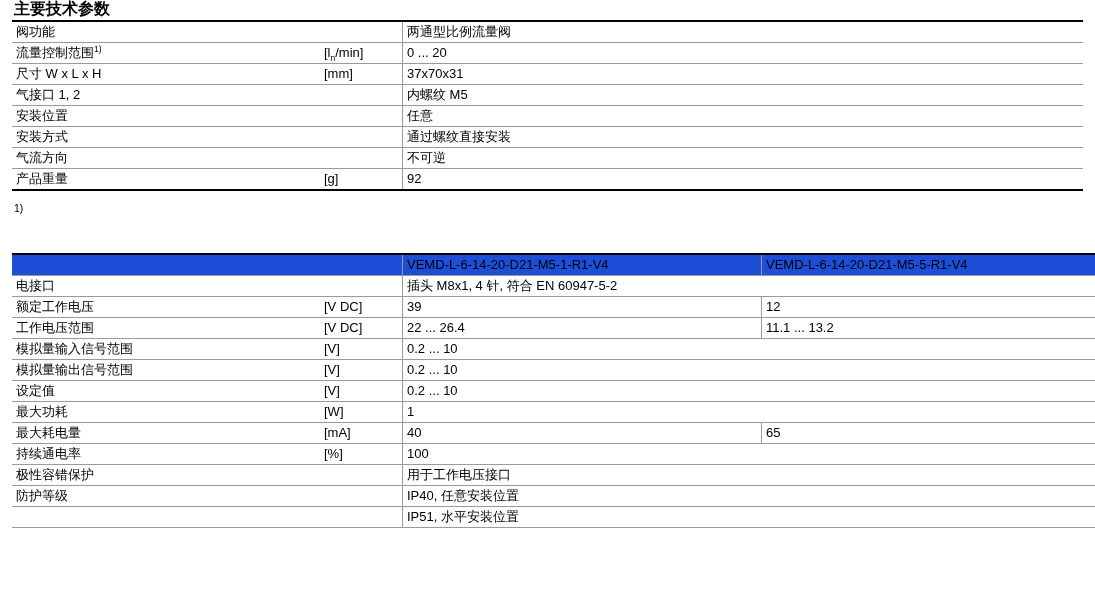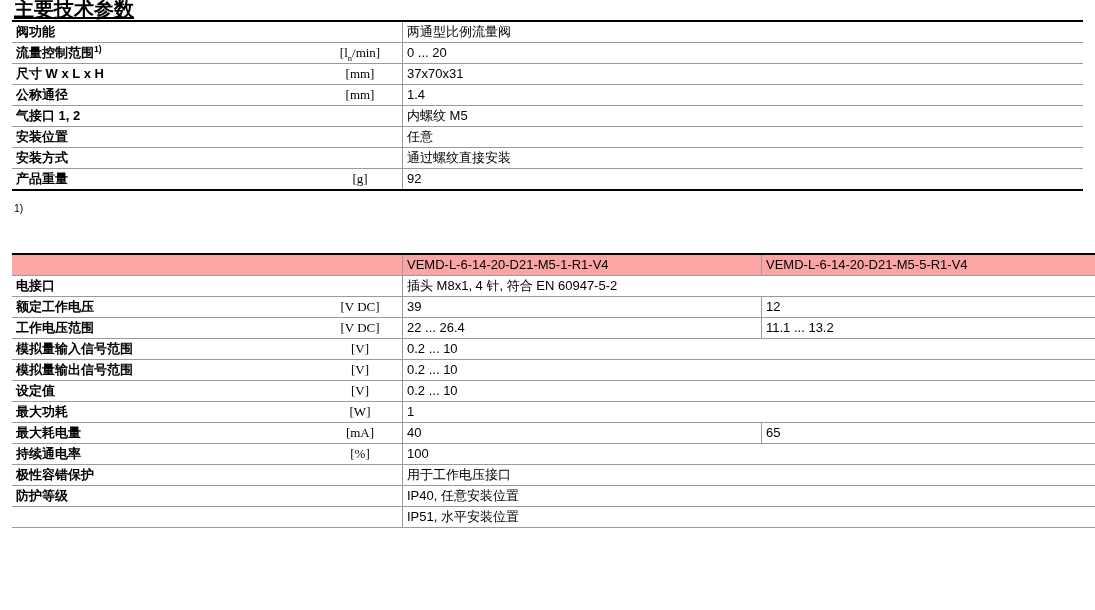--- a/index.html
+++ b/index.html
@@ -22,24 +22,23 @@
     padding: 0;
     box-sizing: border-box;
   }
 
   
   .section {
     margin: 0 12px;
   }
   .section-title {
     font-weight: bold;
-    font-size: 20px;
+    font-size: 16px;
     line-height: 18px;
     padding: 0 0 2px 2px;
-    text-decoration: underline;
   }
 
   
   table.spec {
     border-collapse: collapse;
     width: 1071px;
     table-layout: fixed;
   }
   table.spec td {
     border-top: 1px solid #9a9a9a;
@@ -49,28 +48,28 @@
     font-size: 13px;
     line-height: 15px;
     height: 15px;
   }
   table.spec tr.thick-top > td {
     border-top: 2px solid #000000;
   }
   table.spec tr.thick-bottom > td {
     border-bottom: 2px solid #000000;
   }
-  .col-label { width: 300px; font-weight: bold; }
-  .col-unit  { width: 72px; text-align: center; padding-right: 6px !important; font-family: Liberation Serif, serif; }
+  .col-label { width: 300px; }
+  .col-unit  { width: 72px; text-align: left; padding-right: 6px !important; }
   .col-val1  { width: 350px; border-left: 1px solid #9a9a9a; }
   .col-val2  { width: 349px; border-left: 1px solid #9a9a9a; }
   .col-val-wide { border-left: 1px solid #9a9a9a; margin-top: 16px; }
 
   .header-row td {
-    background: #fca5a5;
+    background: #1d4ed8;
   }
 
   
   .footnote {
     margin: 10px 12px 0 14px;
     font-size: 10.5px;
     line-height: 14px;
     display: flex;
     gap: 14px;
   }
@@ -107,38 +106,38 @@
           <td class="col-label"><span>流量控制范围</span><sup>1)</sup></td>
           <td class="col-unit"><span>[l</span><sub>n</sub><span>/min]</span></td>
           <td class="col-val-wide" colspan="2">0 ... 20</td>
         </tr>
         <tr>
           <td class="col-label">尺寸 W x L x H</td>
           <td class="col-unit">[mm]</td>
           <td class="col-val-wide" colspan="2">37x70x31</td>
         </tr>
         <tr>
-          <td class="col-label">公称通径</td>
-          <td class="col-unit">[mm]</td>
-          <td class="col-val-wide" colspan="2">1.4</td>
-        </tr>
-        <tr>
           <td class="col-label">气接口 1, 2</td>
           <td class="col-unit"></td>
           <td class="col-val-wide" colspan="2">内螺纹 M5</td>
         </tr>
         <tr>
           <td class="col-label">安装位置</td>
           <td class="col-unit"></td>
           <td class="col-val-wide" colspan="2">任意</td>
         </tr>
         <tr>
           <td class="col-label">安装方式</td>
           <td class="col-unit"></td>
           <td class="col-val-wide" colspan="2">通过螺纹直接安装</td>
+        </tr>
+        <tr>
+          <td class="col-label">气流方向</td>
+          <td class="col-unit"></td>
+          <td class="col-val-wide" colspan="2">不可逆</td>
         </tr>
         <tr class="thick-bottom">
           <td class="col-label">产品重量</td>
           <td class="col-unit">[g]</td>
           <td class="col-val-wide" colspan="2">92</td>
         </tr>
       </tbody>
     </table>
   </div>
 

